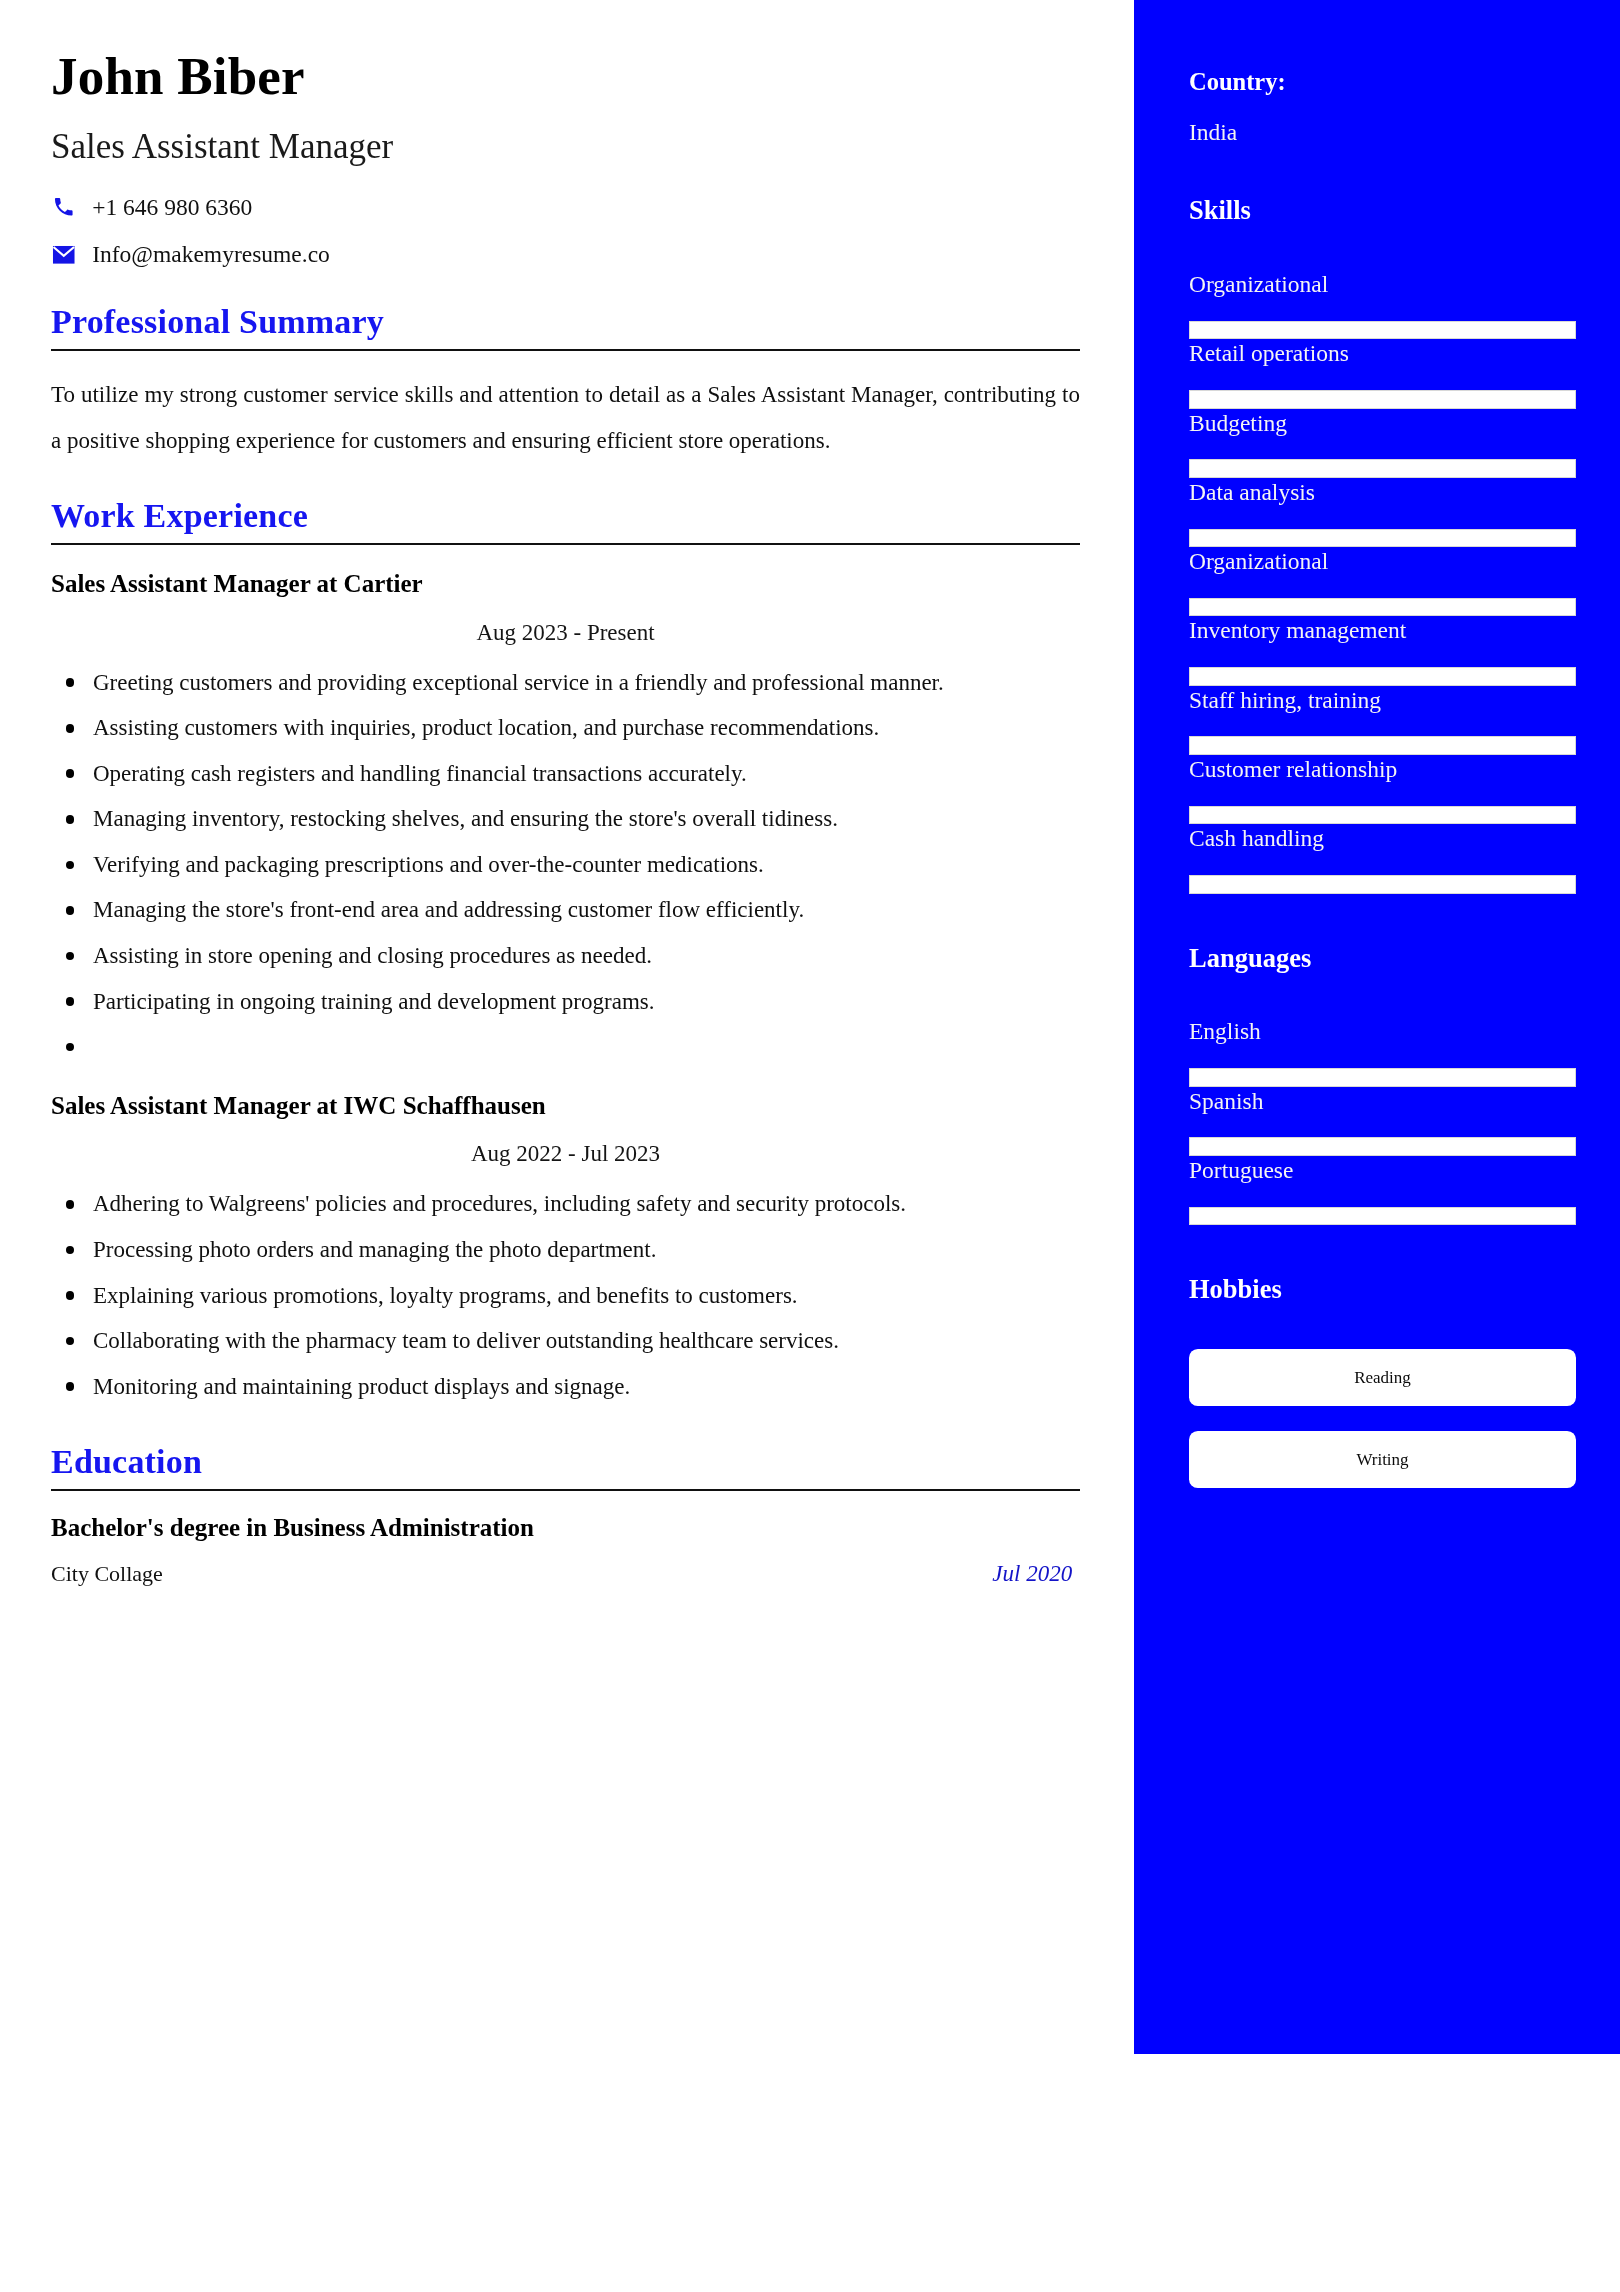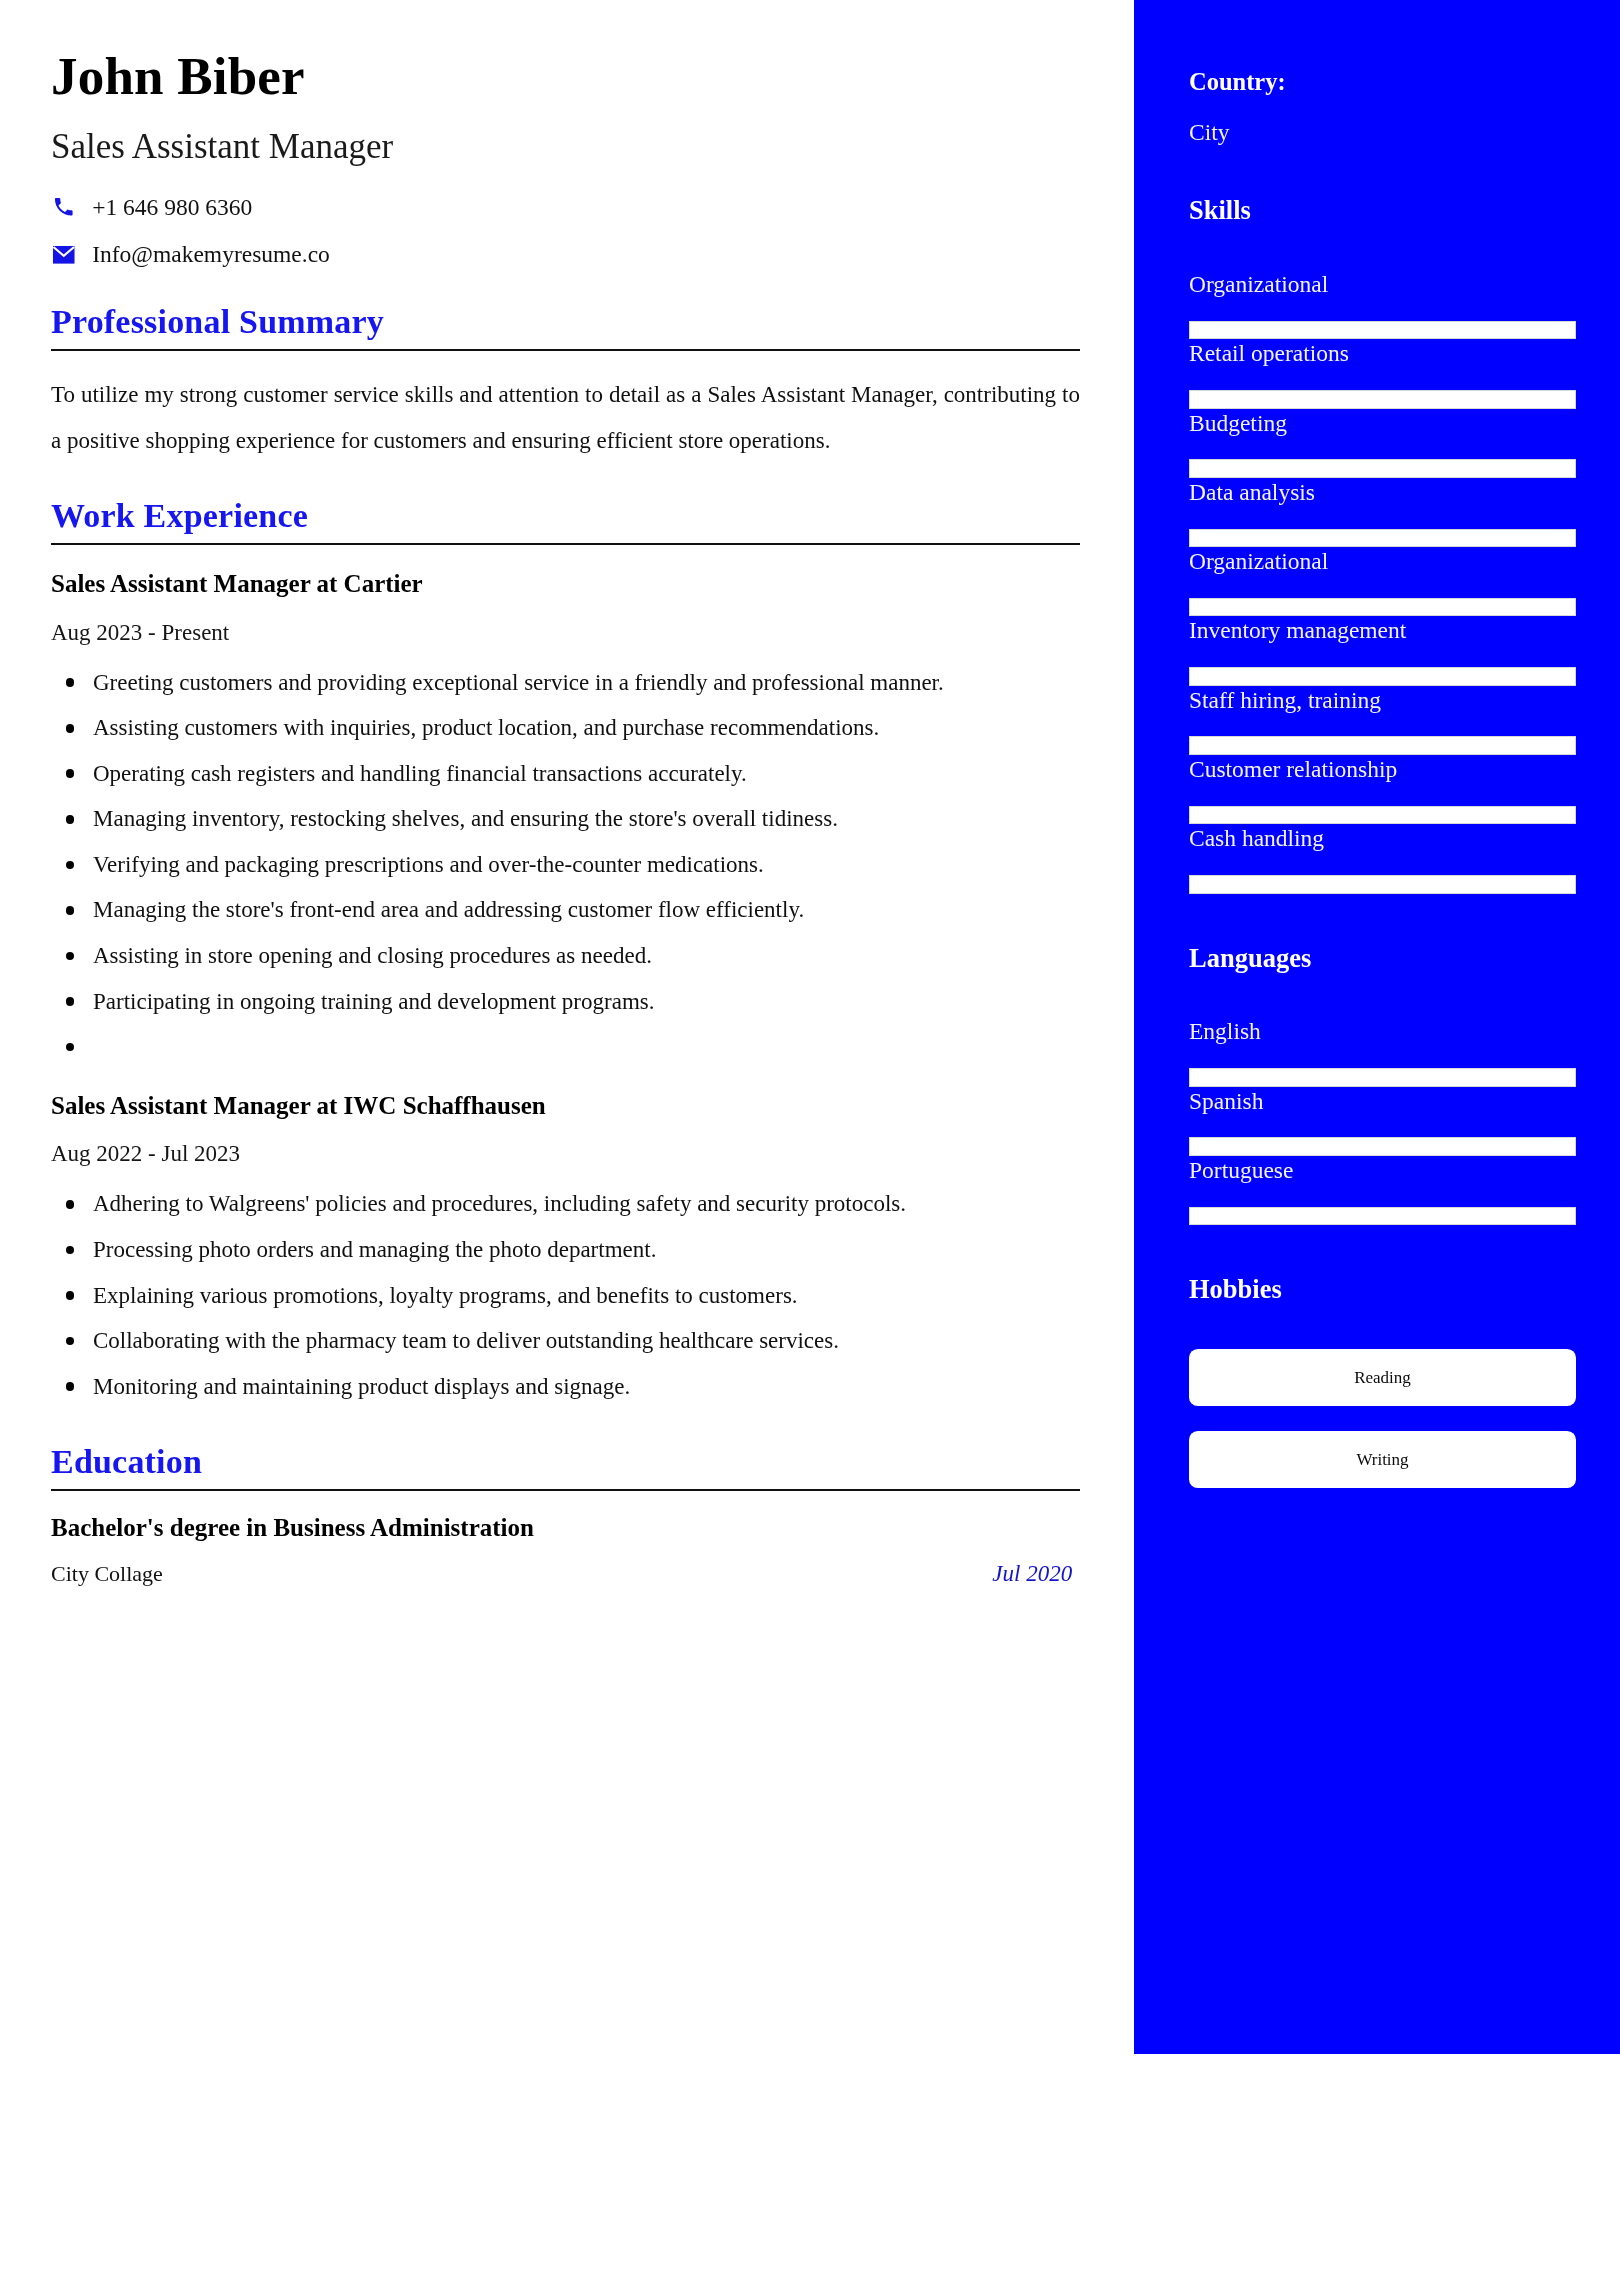--- a/index.html
+++ b/index.html
@@ -92,20 +92,21 @@
     font-weight: 700;
     color: #000000;
     line-height: 1.2;
     margin-bottom: 19.6px;
   }
   .exp-dates {
     font-size: 23px;
     color: #151515;
     line-height: 1.2;
     margin-bottom: 13.7px;
+    text-align: center;
   }
 
   ul.bullets {
     list-style: none;
     margin: 0;
     padding: 0;
   }
   ul.bullets li {
     position: relative;
     padding-left: 42px;
@@ -295,21 +296,21 @@
         <span class="edu-school">City Collage</span>
         <span class="edu-date">Jul 2020</span>
       </div>
     </div>
 
   </div>
 
   <div class="sidebar">
 
     <div class="sb-label">Country:</div>
-    <div class="sb-value">City</div>
+    <div class="sb-value">India</div>
 
     <div class="sb-head">Skills</div>
 
     <div>
       <div class="meter-item">
         <div class="meter-label">Organizational</div>
         <div class="meter-track">
             <div class="meter-fill" style="width: 100%;"></div>
           </div>
       </div>

